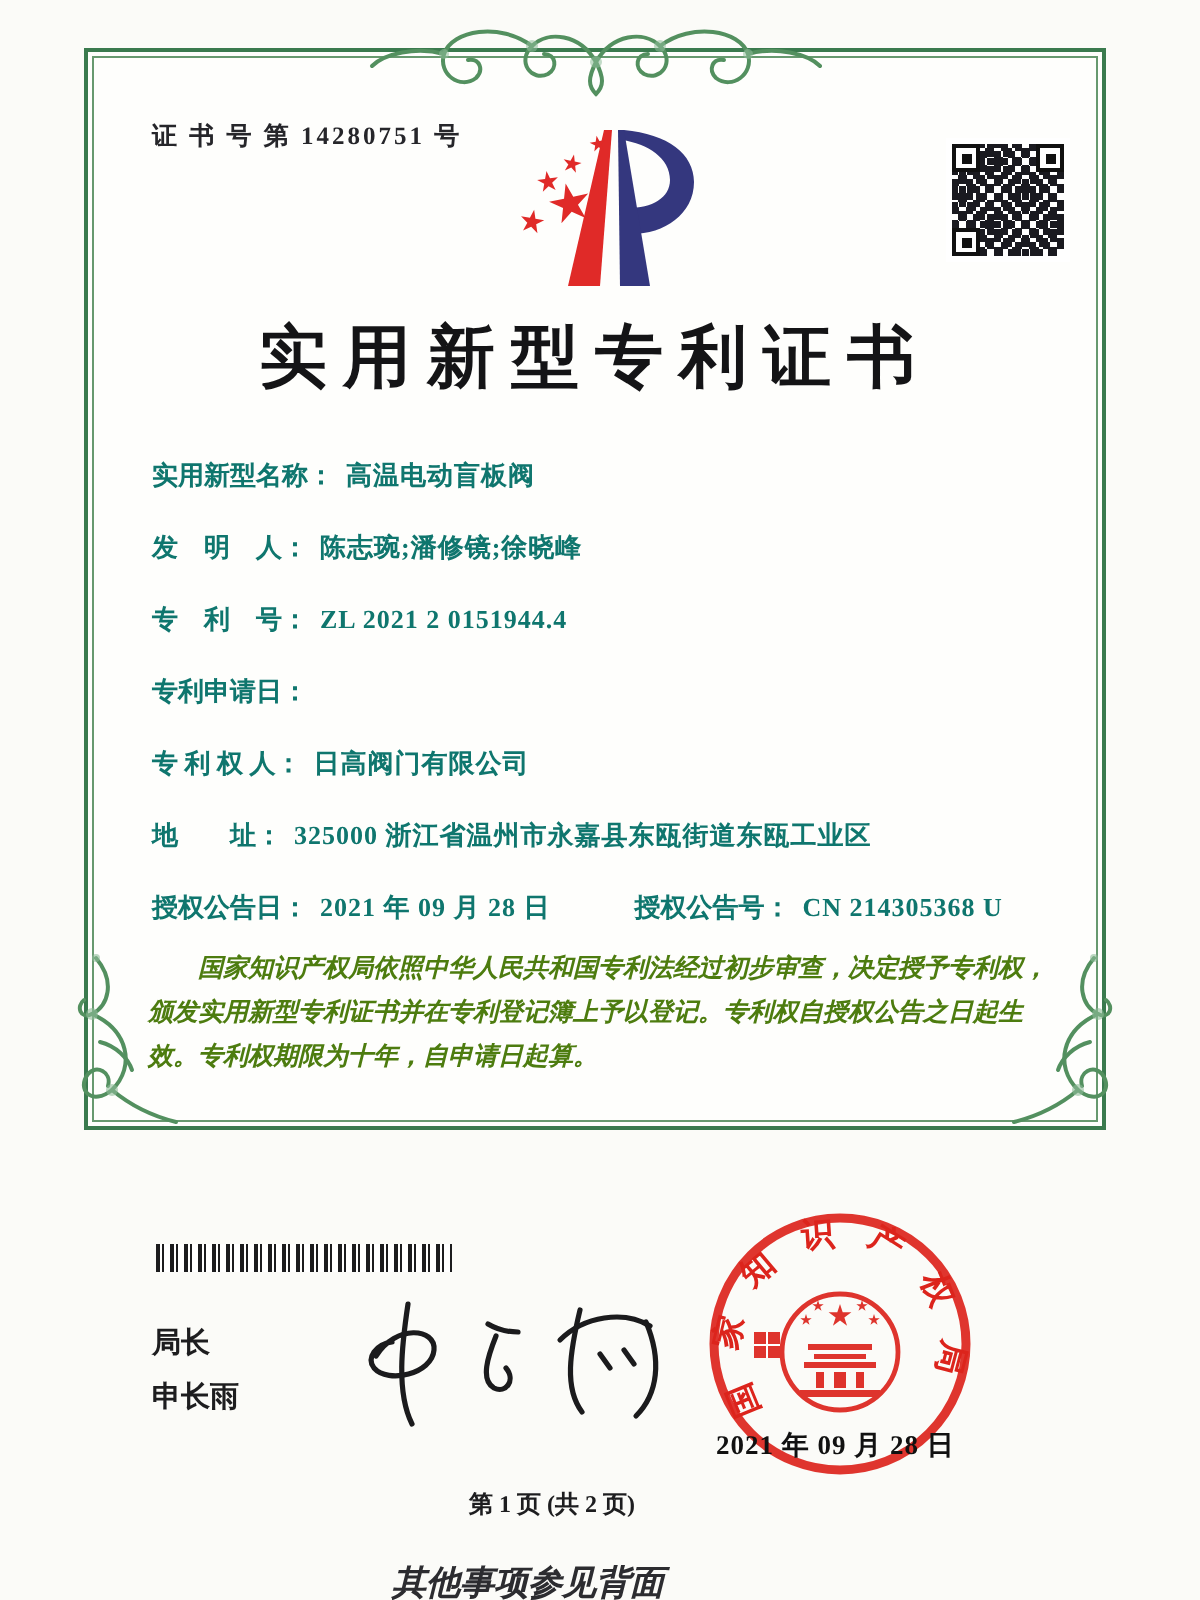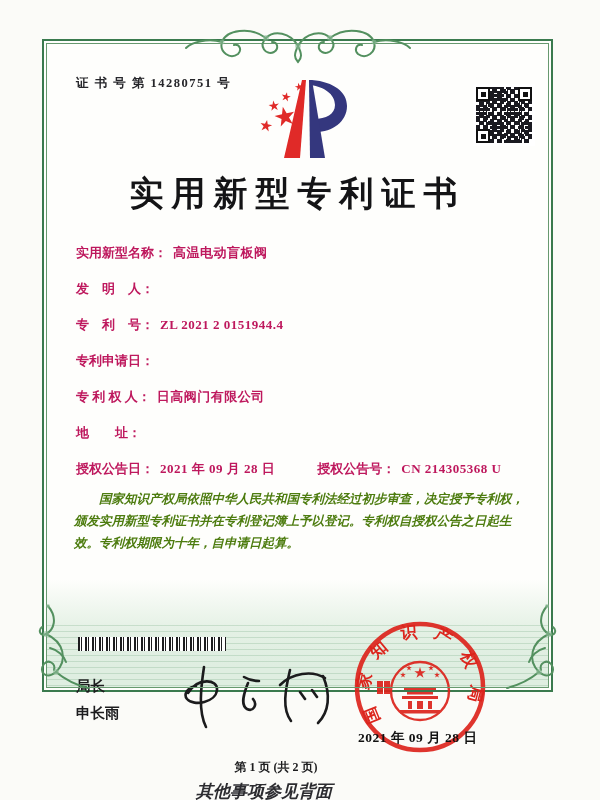--- a/index.html
+++ b/index.html
@@ -5,21 +5,21 @@
   * { margin:0; padding:0; box-sizing:border-box; }
   html,body { width:600px; height:800px; }
   body {
     font-family:"Liberation Serif", serif;
     background:#fbfbf8;
     color:#1d1d1f;
     position:relative;
     overflow:hidden;
   }
   .frame {
-    position:absolute; left:42px; top:39px; width:511px; height:653px;
+    position:absolute; left:42px; top:24px; width:511px; height:541px;
     border:2px solid #3a7a4e;
     background:#fefefc;
   }
   .frame::before {
     content:""; position:absolute; inset:2px;
     border:1px solid #67996f; pointer-events:none; z-index:5;
   }
   
   .green-zone {
     position:absolute; left:3px; right:3px; bottom:3px; top:538px;
@@ -48,21 +48,21 @@
   .qr .f-tl { left:0; top:0; }
   .qr .f-tr { right:0; top:0; }
   .qr .f-bl { left:0; bottom:0; }
   .title {
     position:absolute; left:0; right:0; top:130px; z-index:2;
     text-align:center; font-size:34px; font-weight:700;
     letter-spacing:8px; color:#141416;font-family:Liberation Serif, serif;
   }
   .fields { position:absolute; left:32px; top:202px; width:460px; z-index:2; }
   .frow { display:flex; align-items:baseline; line-height:20px; margin-bottom:16px;
-          font-size:13px; font-weight:700; color:#be185d; }
+          font-size:13px; font-weight:700; color:#0f766e; }
   .frow .flabel { white-space:pre; }
   .frow .fvalue { margin-left:6px; letter-spacing:.5px; }
   .frow .second { margin-left:42px; }
   .paras { position:absolute; left:30px; top:448px; width:456px; z-index:2;
            font-size:12.5px; line-height:1.74; font-style:italic; font-weight:600;
            color:#4d7c0f; }
   .paras p { text-indent:2em; }
   .barcode {
     position:absolute; left:34px; top:596px; width:148px; height:14px; z-index:2;
     background:repeating-linear-gradient(90deg,
@@ -167,34 +167,36 @@
 
   <div class="title">实用新型专利证书</div>
 
   <div class="fields">
     <div class="frow">
       <span class="flabel">实用新型名称：</span>
       <span class="fvalue">高温电动盲板阀</span>
     </div>
     <div class="frow">
       <span class="flabel">发　明　人：</span>
+      <span class="fvalue">陈志琬;潘修镜;徐晓峰</span>
     </div>
     <div class="frow">
       <span class="flabel">专　利　号：</span>
       <span class="fvalue">ZL 2021 2 0151944.4</span>
     </div>
     <div class="frow">
       <span class="flabel">专利申请日：</span>
     </div>
     <div class="frow">
       <span class="flabel">专 利 权 人：</span>
       <span class="fvalue">日高阀门有限公司</span>
     </div>
     <div class="frow">
       <span class="flabel">地　　址：</span>
+      <span class="fvalue">325000 浙江省温州市永嘉县东瓯街道东瓯工业区</span>
     </div>
     <div class="frow">
       <span class="flabel">授权公告日：</span>
       <span class="fvalue">2021 年 09 月 28 日</span>
       <span class="flabel second">授权公告号：</span>
       <span class="fvalue">CN 214305368 U</span>
     </div>
   </div>
 
   <div class="paras">

